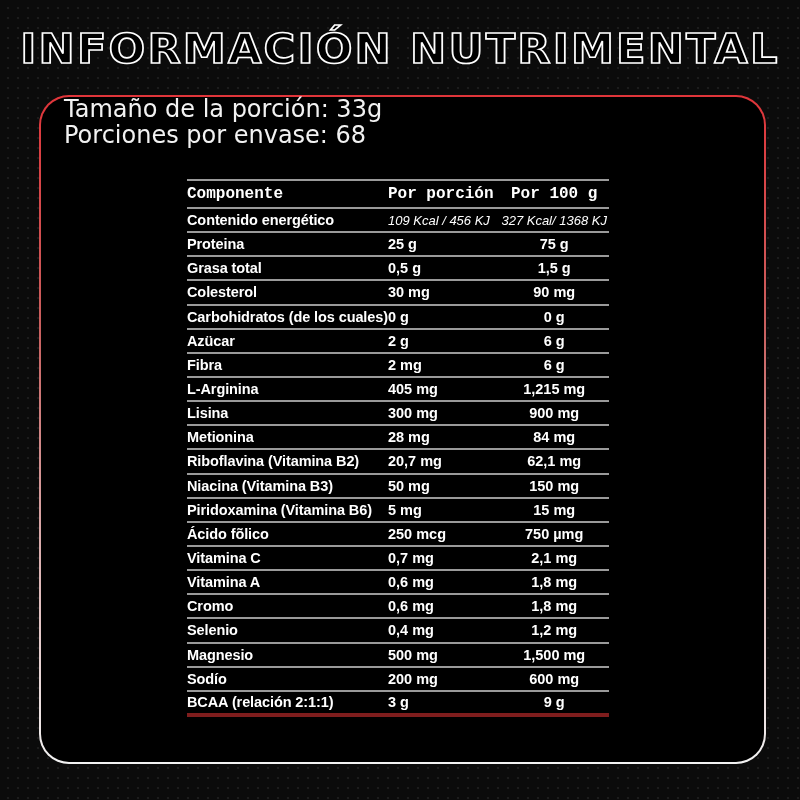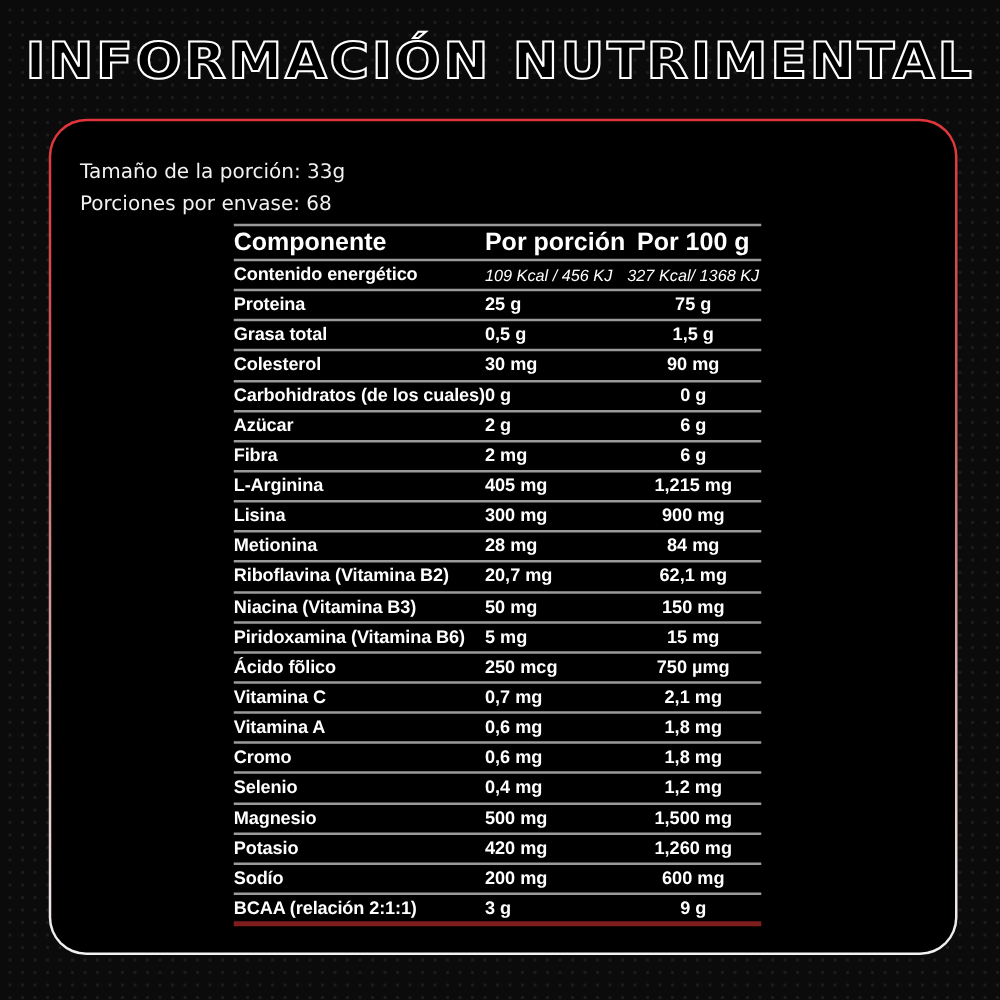--- a/index.html
+++ b/index.html
@@ -37,42 +37,42 @@
     }
     .card {
       position: absolute;
       left: 41px; top: 97px;
       width: 723px; height: 665px;
       border-radius: 28px;
       background: #000;
     }
     .serving {
       position: absolute;
-      left: 64px; top: 124px;
+      left: 64px; top: 96px;
       color: #f2f2f2;
       font-family: "DejaVu Sans", sans-serif;
-      font-size: 16px;
+      font-size: 24px;
       line-height: 26px;
     }
     table {
       position: absolute;
       left: 187px; top: 179px;
       width: 422px;
       border-collapse: collapse;
       color: #ffffff;
       font-family: "Liberation Sans", sans-serif;
       font-weight: bold;
       font-size: 14.5px;
     }
     table tr { height: 24.15px; }
     table thead tr { height: 28px; }
     table tr { border-top: 2px solid #9a9a9a; }
     table tbody tr:last-child { border-bottom: 4px solid #7f1d1d; }
     th, td { padding: 0; white-space: nowrap; vertical-align: middle; }
-    th { font-size: 20px; }
+    th { font-size: 16px; font-family: Liberation Mono, monospace; }
     .c1 { width: 200px; text-align: left; }
     .c2 { width: 112px; text-align: left; }
     .c3 { width: 110px; text-align: center; }
     td.c1 { font-weight: bold; letter-spacing: -0.1px; }
     td.small { font-weight: normal; font-size: 13px; font-style: italic; }
   </style>
 </head>
 <body>
 
 <div class="title">INFORMACIÓN NUTRIMENTAL</div>
@@ -183,25 +183,20 @@
         <td class="c1">Selenio</td>
         <td class="c2">0,4 mg</td>
         <td class="c3">1,2 mg</td>
       </tr>
       <tr>
         <td class="c1">Magnesio</td>
         <td class="c2">500 mg</td>
         <td class="c3">1,500 mg</td>
       </tr>
       <tr>
-        <td class="c1">Potasio</td>
-        <td class="c2">420 mg</td>
-        <td class="c3">1,260 mg</td>
-      </tr>
-      <tr>
         <td class="c1">Sodío</td>
         <td class="c2">200 mg</td>
         <td class="c3">600 mg</td>
       </tr>
       <tr>
         <td class="c1">BCAA (relación 2:1:1)</td>
         <td class="c2">3 g</td>
         <td class="c3">9 g</td>
       </tr>
     </tbody>

